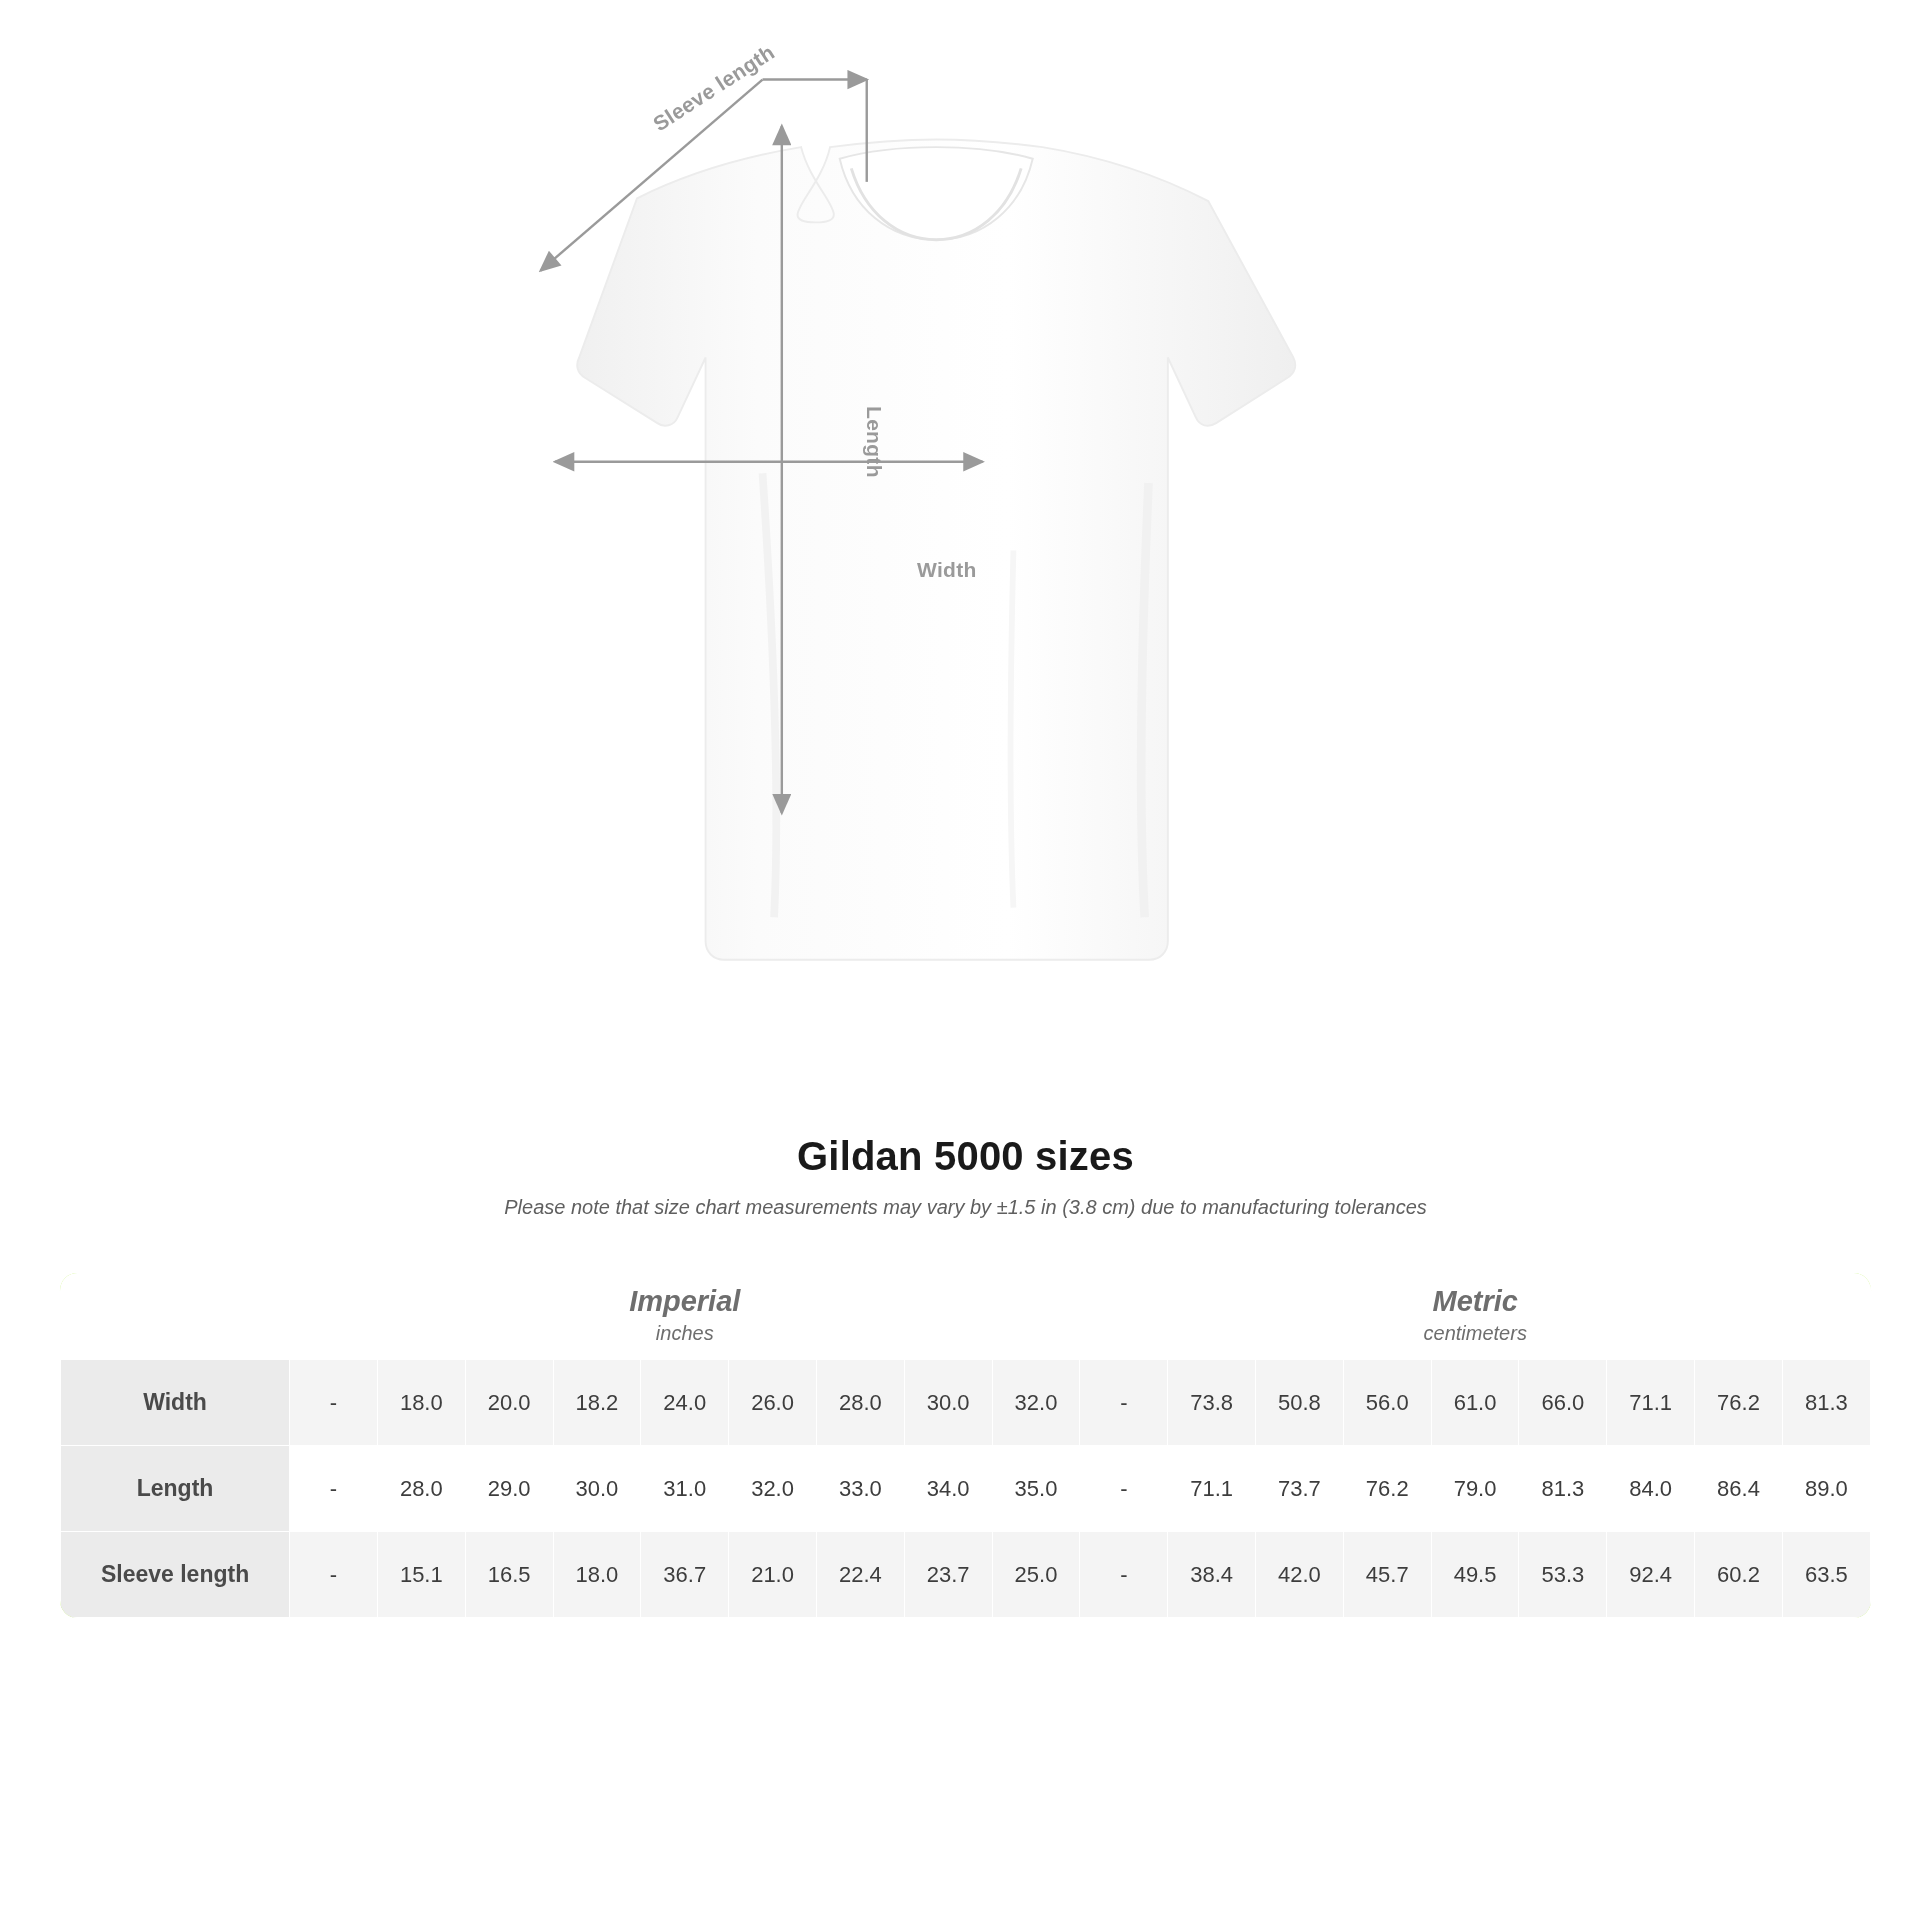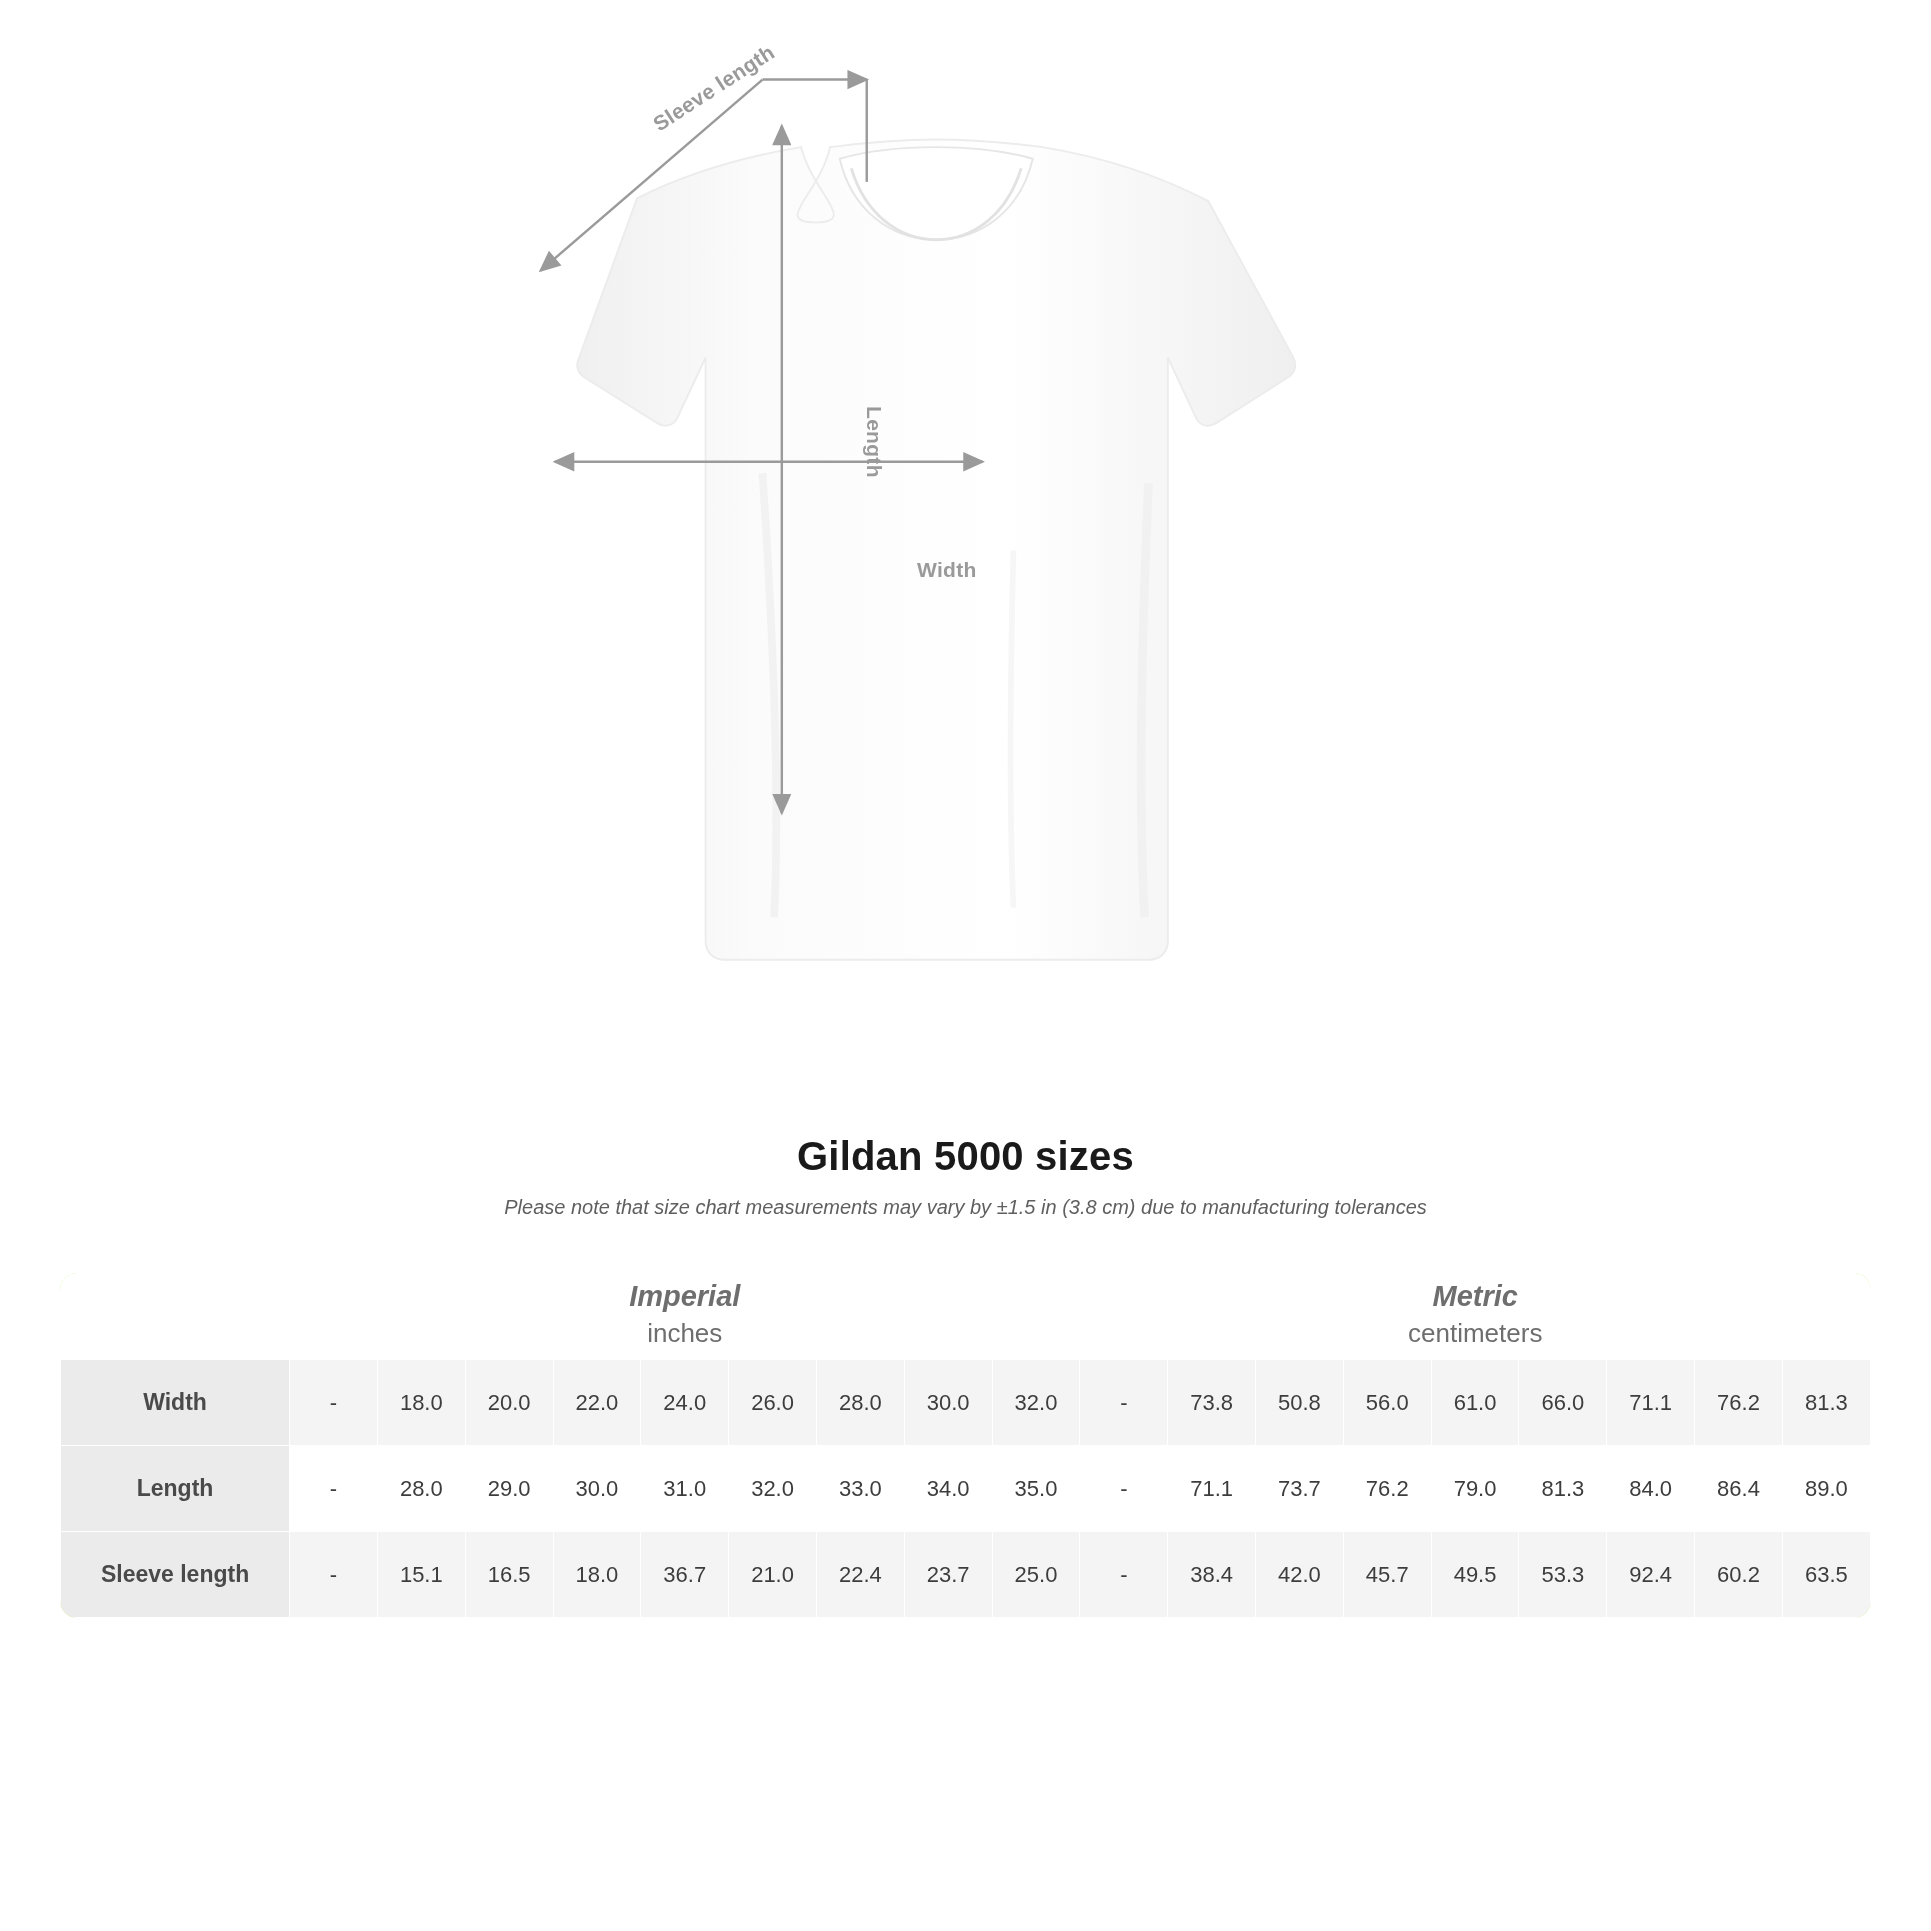--- a/index.html
+++ b/index.html
@@ -121,21 +121,22 @@
     border: none;
   }
   .sys-name {
     font-size: 29px;
     font-weight: bold;
     font-style: italic;
     color: #6e6e6e;
     line-height: 1.15;
   }
   .sys-unit {
-    font-size: 26px;
+    font-size: 20px;
+    font-style: italic;
     color: #6e6e6e;
     line-height: 1.5;
   }
 
   
   .hdr-row td {
     background: #ffffff;
     font-weight: bold;
     color: #4a4a4a;
     font-size: 23px;
@@ -278,21 +279,21 @@
             <div class="sys-unit">centimeters</div>
           </td>
         </tr>
 
 
         <tr class="data-row shade">
           <td class="rowhead">Width</td>
           <td>-</td>
           <td>18.0</td>
           <td>20.0</td>
-          <td>22.0</td>
+          <td>18.2</td>
           <td>24.0</td>
           <td>26.0</td>
           <td>28.0</td>
           <td>30.0</td>
           <td>32.0</td>
           <td>-</td>
           <td>73.8</td>
           <td>50.8</td>
           <td>56.0</td>
           <td>61.0</td>

